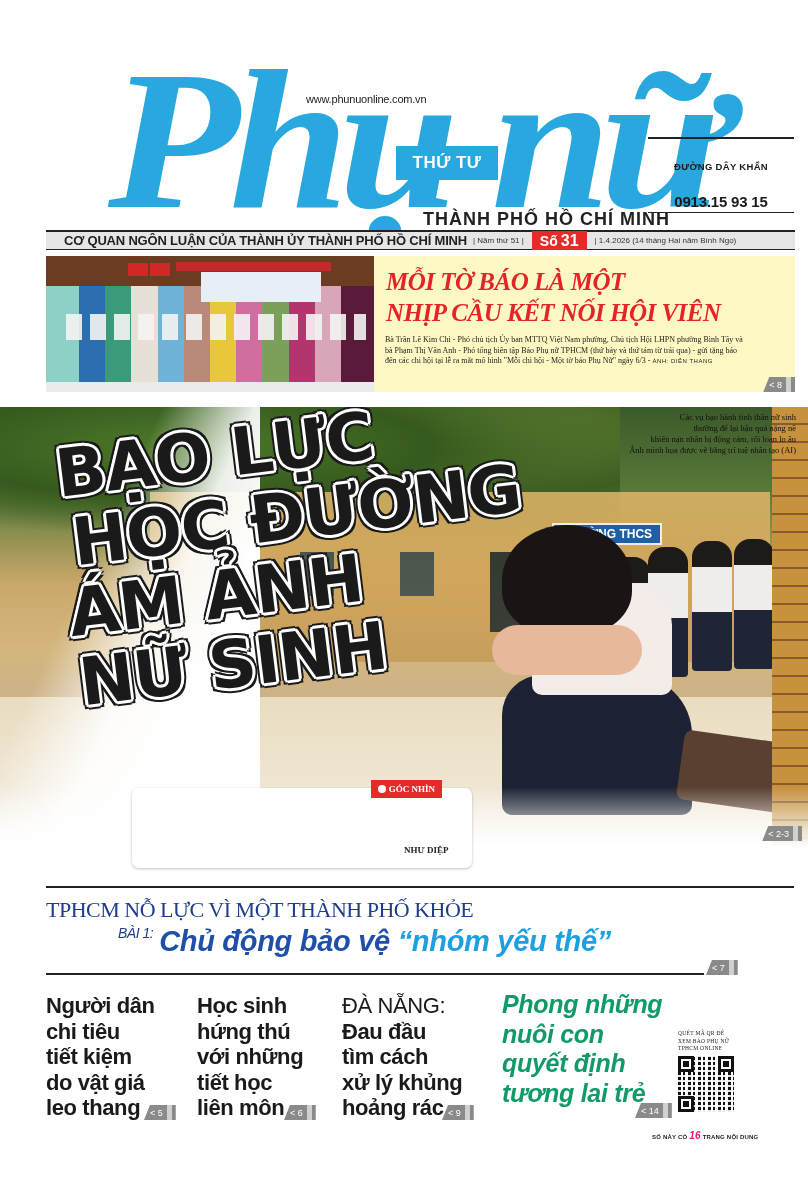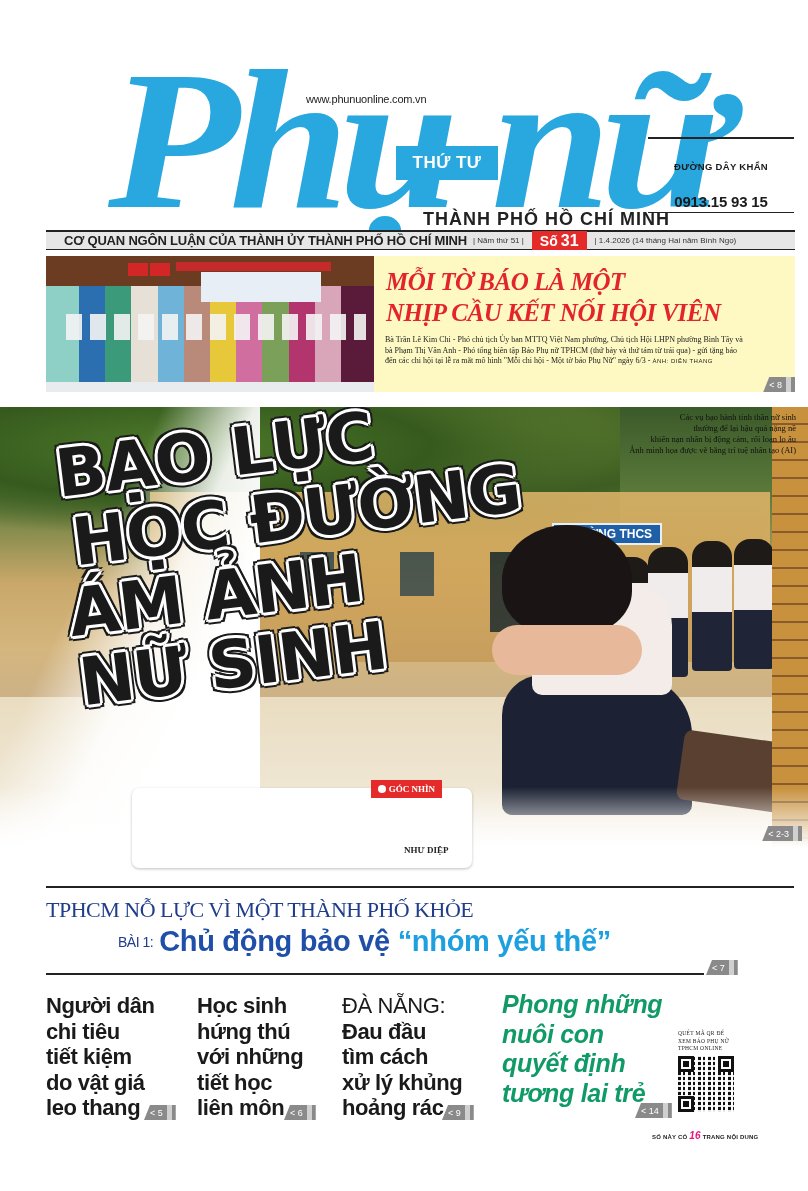--- a/index.html
+++ b/index.html
@@ -161,21 +161,21 @@
     position: absolute; left: 272px; top: 57px;
     font-family: "Liberation Serif", serif; font-weight: bold; font-size: 9px; color: #222;
   }
 
   
   .rule { position: absolute; height: 1.5px; background: #222; }
   .series-kicker {
     position: absolute; left: 46px; top: 897px;
     font-family: "Liberation Serif", serif; font-size: 22px; color: #1f3d8a; letter-spacing: -0.5px;
   }
-  .series-title { position: absolute; left: 118px; top: 925px; display: flex; align-items: center; white-space: nowrap; }
+  .series-title { position: absolute; left: 118px; top: 925px; display: flex; align-items: flex-start; white-space: nowrap; font-style: italic; }
   .series-title .part { font-size: 14px; color: #1f3d8a; margin-right: 6px; letter-spacing: -0.5px; }
   .series-title .main { font-weight: bold; font-size: 29px; color: #1f4fa8; letter-spacing: -0.3px; }
   .series-title .main .q { color: #1ca0e0; }
 
   
   .teaser { position: absolute; top: 993px; font-weight: bold; color: #1a1a1a; font-size: 22px; line-height: 25.5px; letter-spacing: -0.4px; }
   .teaser .line { display: block; white-space: nowrap; }
   .teaser .kicker { font-weight: normal; }
   .teaser-green { position: absolute; left: 502px; top: 990px; font-weight: bold; font-style: italic; color: #0f9a66; font-size: 25px; line-height: 29.5px; letter-spacing: -0.3px; }
   .teaser-green .line { display: block; white-space: nowrap; }

